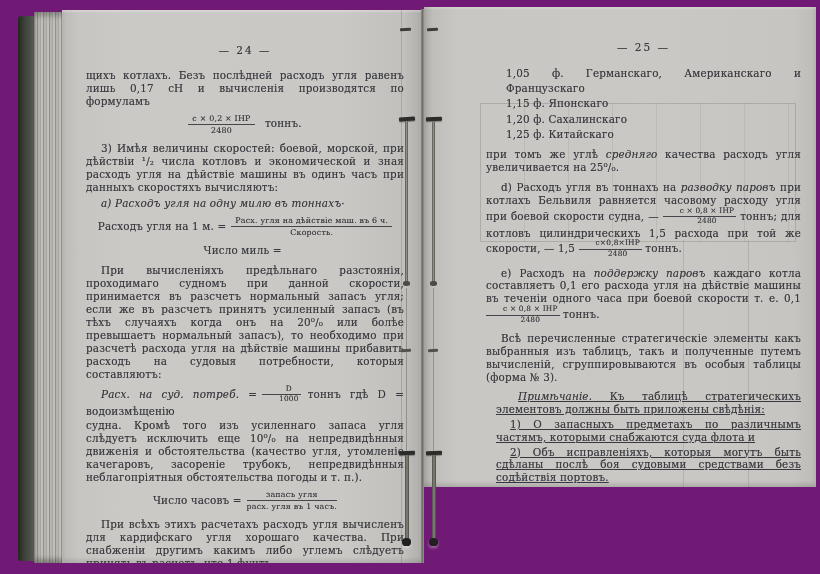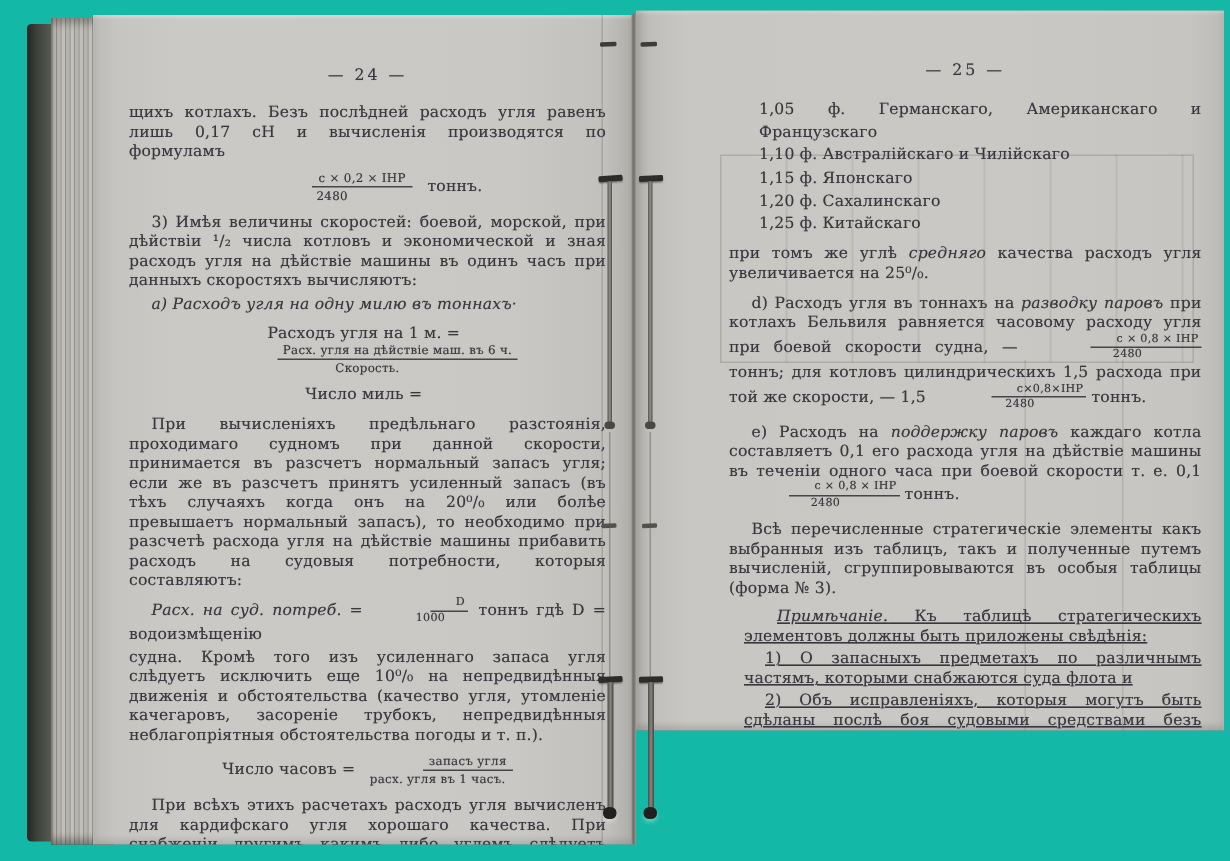--- a/index.html
+++ b/index.html
@@ -1,17 +1,17 @@
 <!DOCTYPE html>
 <html><head>
 <meta charset="utf-8">
 <style>
   html,body { margin:0; padding:0; background:#060606; }
   .stage {
-    position:relative; width:820px; height:574px; background:#14b8a6;
+    position:relative; width:820px; height:574px; background:#701a75;
     overflow:hidden; font-family:"DejaVu Serif", serif; color:#35353a;
   }
   
   .cover-edge {
     position:absolute; left:18px; top:16px; width:16px; height:545px;
     background:linear-gradient(90deg,#23271f 0,#3c413a 40%,#565a52 100%);
     border-radius:3px 0 0 3px;
   }
   .edge-stack {
     position:absolute; left:34px; top:12px; width:42px; height:551px;
@@ -47,21 +47,21 @@
   .pgnum { text-align:center; font-size:10.5px; letter-spacing:2px; margin:0 0 12px; }
   p { margin:0 0 4px; }
   .ind { text-indent:15px; }
   .noind { text-indent:0; }
   .it { font-style:italic; }
   .item { margin:3px 0 2px; text-indent:15px; }
   
   .formula { text-align:center; margin:6px 0 7px; text-indent:0; }
   .frac { display:inline-block; vertical-align:middle; text-align:center; line-height:1.15;
           letter-spacing:.2px; }
-  .frac .num { display:block; border-bottom:1px solid #45454b; padding:0 4px 1px; font-size:7.9px;margin-left:40px; }
+  .frac .num { display:block; border-bottom:1px solid #45454b; padding:0 4px 1px; font-size:7.9px; }
   .frac .den { display:block; padding-top:1px; font-size:7.9px; }
   .ifrac .num, .ifrac .den { font-size:7.4px; padding:0 2px 1px; }
   .lhs { margin-right:5px; }
   .aft { margin-left:7px; }
   .fneeds { margin:2px 0 2px; text-indent:15px; }
   
   .coal-list { margin:0 0 6px 20px; }
   .coal-list div { line-height:15.2px; }
   .note { margin:6px 0 0 10px; }
   .note p { margin:0 0 2px;text-decoration:underline; }
@@ -141,21 +141,20 @@
   <div class="page page-right">
     <div class="ghost-box"></div>
     <div class="ghost-line gl-a"></div>
     <div class="ghost-line gl-b"></div>
 
     <div class="textcol tr">
       <div class="pgnum">— 25 —</div>
 
       <div class="coal-list">
         <div>1,05 ф. Германскаго, Американскаго и Французскаго</div>
-        <div>1,10 ф. Австралійскаго и Чилійскаго</div>
         <div>1,15 ф. Японскаго</div>
         <div>1,20 ф. Сахалинскаго</div>
         <div>1,25 ф. Китайскаго</div>
       </div>
 
       <p class="noind"><span>при томъ же углѣ </span><span class="it">средняго</span><span> качества расходъ угля увеличивается на 25⁰/₀.</span></p>
 
       <p class="ind" style="margin-top:7px"><span>d) Расходъ угля въ тоннахъ на </span><span class="it">разводку паровъ</span><span> при котлахъ Бельвиля равняется часовому расходу угля при боевой скорости судна, — </span><span class="frac ifrac"><span class="num">c × 0,8 × IHP</span><span class="den">2480</span></span><span> тоннъ; для котловъ цилиндрическихъ 1,5 расхода при той же скорости, — 1,5 </span><span class="frac ifrac"><span class="num">c×0,8×IHP</span><span class="den">2480</span></span><span> тоннъ.</span></p>
 
       <p class="ind" style="margin-top:7px"><span>e) Расходъ на </span><span class="it">поддержку паровъ</span><span> каждаго котла составляетъ 0,1 его расхода угля на дѣйствіе машины въ теченіи одного часа при боевой скорости т. е. 0,1 </span><span class="frac ifrac"><span class="num">c × 0,8 × IHP</span><span class="den">2480</span></span><span> тоннъ.</span></p>

